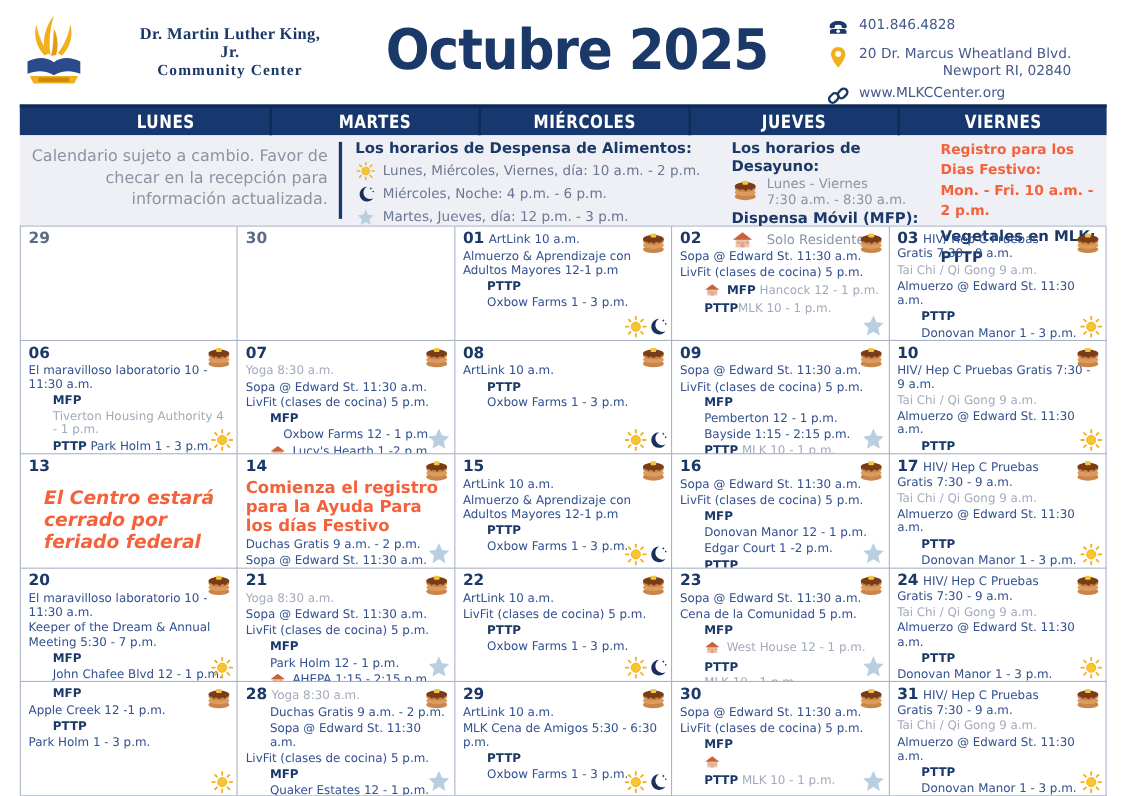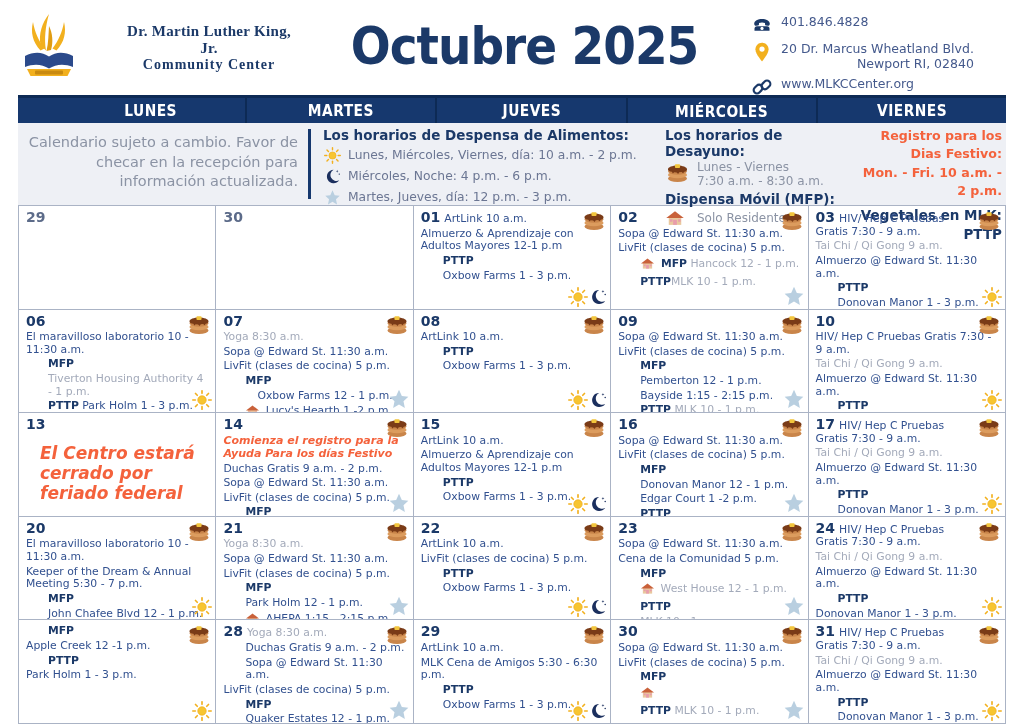--- a/index.html
+++ b/index.html
@@ -35,40 +35,40 @@
   .v-divider { width:3px; background:#16386e; margin:6px 0; }
   .legend-pantry { width:352px; padding:4px 6px 0 12px; }
   .legend-title { color:#1b3968; font-weight:bold; font-size:13.5px; margin-bottom:2px; }
   .legend-item { display:flex; align-items:center; gap:7px; color:#6b7693; font-size:12.3px; margin-top:3px; }
   .legend-item .licon { width:18px; height:18px; display:flex; align-items:center; justify-content:center; }
   .legend-item svg { width:17px; height:17px; }
   .legend-breakfast { width:182px; padding:4px 2px 0 2px; }
   .bk-row { display:flex; gap:6px; color:#8b93a4; font-size:12px; line-height:1.15; margin:1px 0 2px 0; }
   .bk-row .bicon { width:26px; height:24px; flex:0 0 auto; }
   .bk-row svg { width:25px; height:22px; }
-  .legend-holiday { flex:1; padding:4px 4px 0 10px;text-align:right; }
+  .legend-holiday { flex:1; padding:4px 4px 0 10px; }
   .hol-orange { color:#f4623c; font-weight:bold; font-size:12.6px; line-height:1.45; }
   .hol-navy { color:#1b3968; font-weight:bold; font-size:13.5px; line-height:1.4; margin-top:6px; }
   .small-house svg { width:20px; height:18px; }
 
   
   .grid { margin:0 18px; height:519px; display:grid; grid-template-columns:repeat(5,1fr);
           grid-template-rows:repeat(5,1fr); border-top:1px solid #aab3c5; border-left:1px solid #aab3c5; background:#fff; }
   .cell { border-right:1px solid #aab3c5; border-bottom:1px solid #aab3c5; position:relative;
           padding:3px 6px 2px 7px; overflow:hidden; font-size:10.8px; line-height:1.17; }
   .day-row { padding-right:26px; }
   .day-num { font-weight:bold; color:#1b3968; font-size:14px; margin-right:4px; }
   .day-num.muted { color:#5c6b89; }
   .line { margin-top:2px; }
   .ind1 { padding-left:22px; }
   .ind2 { padding-left:34px; }
   .s-n { color:#31508f; }
   .s-b { color:#1b3968; font-weight:bold; }
   .s-g { color:#a3aaba; }
-  .s-o { color:#f4623c; font-weight:bold; font-style:italic; font-size:11px;margin-top:48px; }
+  .s-o { color:#f4623c; font-weight:bold; font-size:15px;margin-top:48px; }
   .s-ob { color:#f4623c; font-weight:bold; font-style:italic; font-size:17px; line-height:1.18;
           display:inline-block; padding:8px 0 0 14px; }
   .cell-corner { position:absolute; top:3px; right:4px; width:24px; height:22px; }
   .cell-corner svg { width:24px; height:22px; }
   .cell-foot { position:absolute; right:3px; bottom:2px; display:flex; align-items:center; gap:1px; }
   .cell-foot .fi { display:flex; align-items:center; }
   .fi-sun svg { width:20px; height:20px; }
   .fi-moon svg { width:18px; height:18px; }
   .fi-star svg { width:22px; height:22px; }
   .inline-house { display:inline-block; vertical-align:-3px; margin-right:2px; }
@@ -134,24 +134,24 @@
   </div>
 
   <div class="day-header-row">
       <div class="day-header">
         <span>LUNES</span>
       </div>
       <div class="day-header">
         <span>MARTES</span>
       </div>
       <div class="day-header">
+        <span>MIÉRCOLES</span>
+      </div>
+      <div class="day-header">
         <span>JUEVES</span>
-      </div>
-      <div class="day-header">
-        <span>MIÉRCOLES</span>
       </div>
       <div class="day-header">
         <span>VIERNES</span>
       </div>
     </div>
 
   <div class="legend-row">
     <div class="notice">Calendario sujeto a  cambio. Favor de checar en la recepción para información actualizada.</div>
     <div class="v-divider"></div>
     <div class="legend-pantry">

